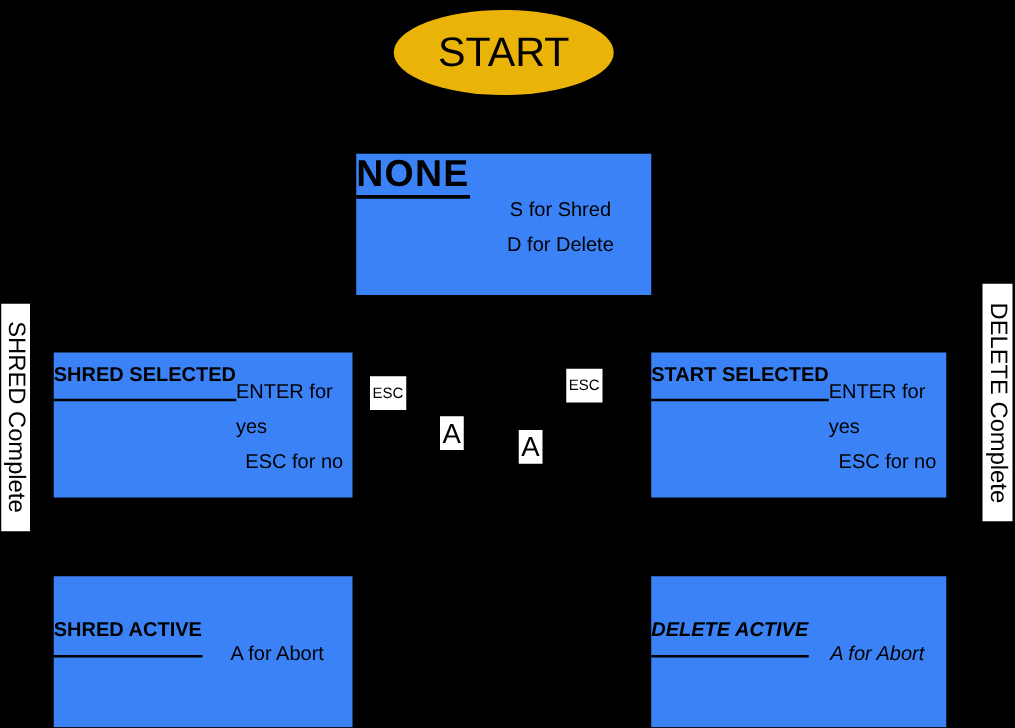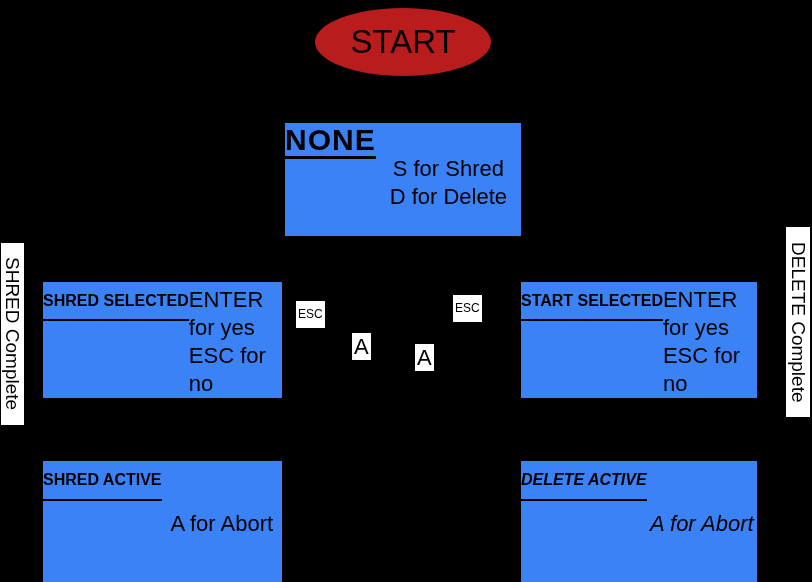--- a/index.html
+++ b/index.html
@@ -9,21 +9,21 @@
     height: 582px;
     background: #000000;
     overflow: hidden;
     font-family: "Liberation Sans", sans-serif;
     color: #000000;
   }
   .start {
     position: absolute;
     left: 315px; top: 8px;
     width: 176px; height: 68px;
-    background: #b91c1c;
+    background: #eab308;
     border-radius: 50%;
     display: flex; align-items: center; justify-content: center;
     font-size: 33px;
   }
   .state {
     position: absolute;
     background: #3b82f6;
     display: flex;
     flex-direction: row;
   }
@@ -31,33 +31,33 @@
     font-weight: bold;
     display: flex; align-items: center; justify-content: center;
     font-size: 16px;
     border-bottom: 2px solid #000000;
     flex: 0 0 auto;
   }
   .state .body {
     flex: 1 1 auto;
     display: flex; flex-direction: column;
     align-items: center; justify-content: center;
-    font-size: 22px;
+    font-size: 16px;
     line-height: 28px;
     padding-top: 4px;
   }
   .none { left: 285px; top: 123px; width: 236px; height: 113px; }
   .none .title { height: 33px; font-size: 30px; letter-spacing: 1px; border-bottom-width: 3px; }
   .none .body { padding-top: 6px; }
   .shred-selected  { left: 43px;  top: 282px; width: 239px; height: 116px; }
   .delete-selected { left: 521px; top: 282px; width: 236px; height: 116px; }
   .shred-selected .title, .delete-selected .title { height: 37px; }
   .shred-active  { left: 43px;  top: 461px; width: 239px; height: 121px; }
   .delete-active { left: 521px; top: 461px; width: 236px; height: 121px; font-style: italic; }
-  .shred-active .title, .delete-active .title { height: 38px; }
+  .shred-active .title, .delete-active .title { height: 38px; margin-top: 25px; }
   .edge-label {
     position: absolute;
     background: #ffffff;
     font-size: 12px;
     line-height: 27px;
     padding: 0 2px;
   }
   .esc-left  { left: 296px; top: 301px; }
   .esc-right { left: 453px; top: 295px; }
   .a-left  { left: 352px; top: 333px; font-size: 22px; padding: 0 2px; }

